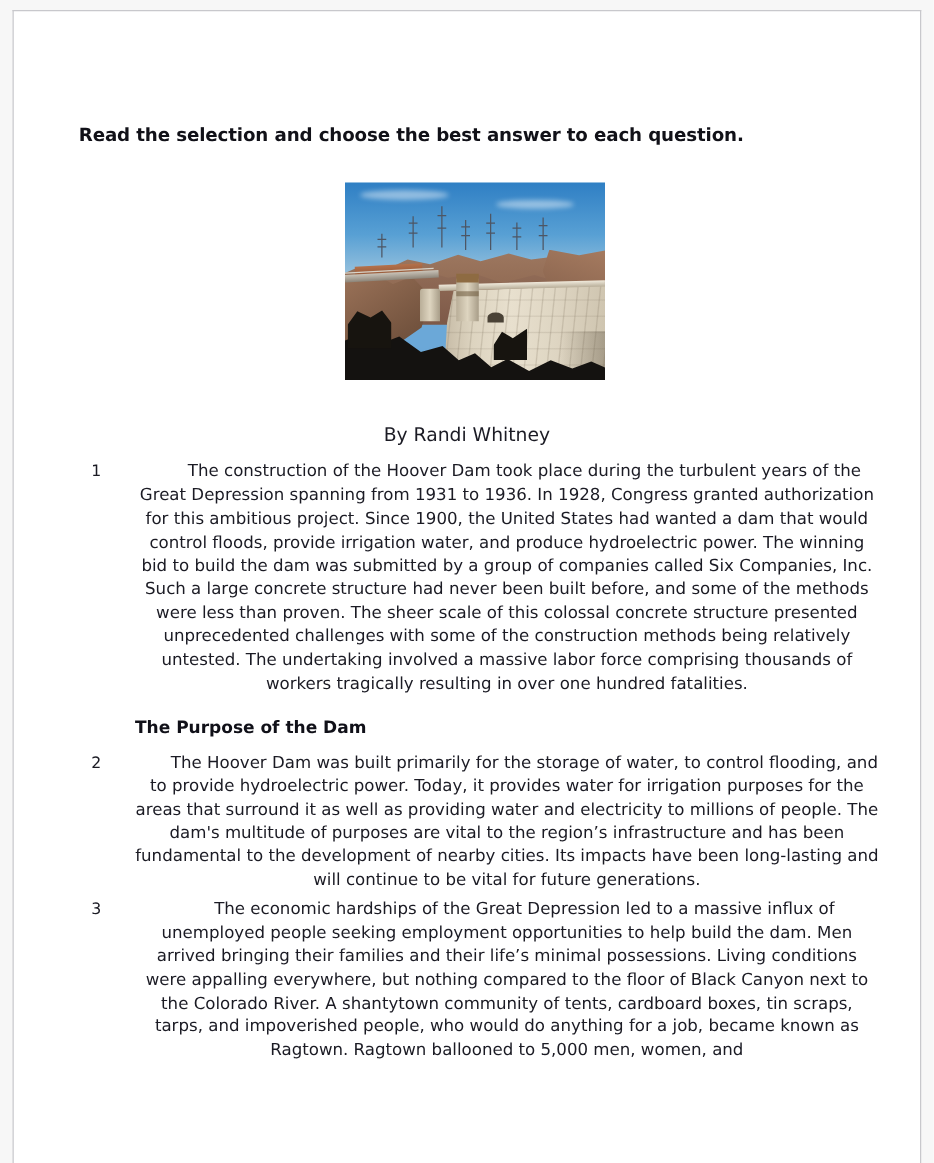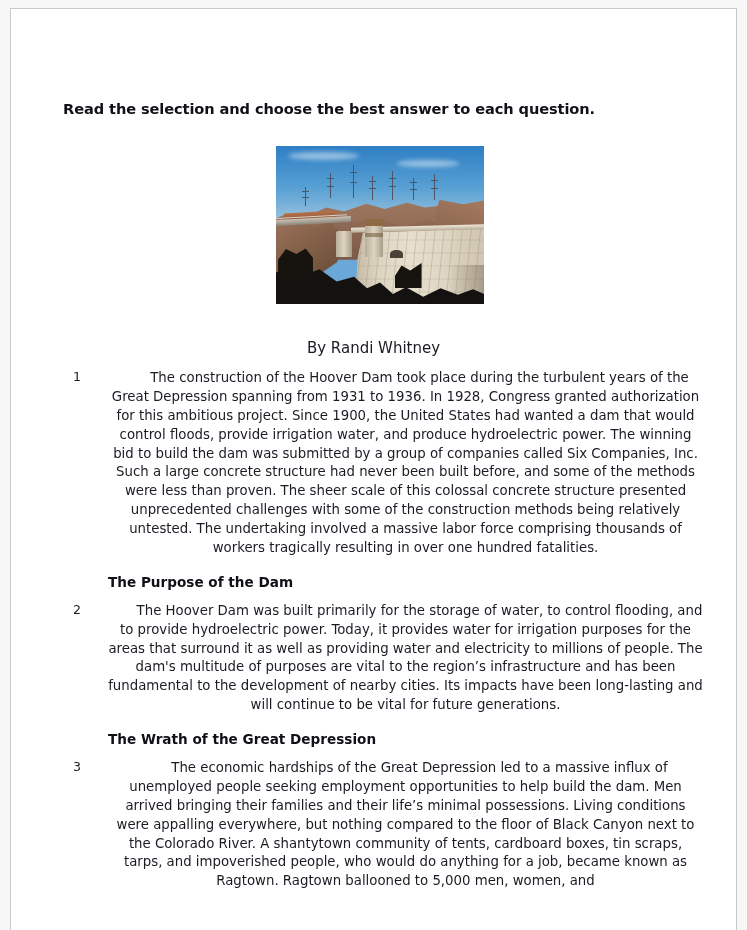--- a/index.html
+++ b/index.html
@@ -385,21 +385,20 @@
     <div class="passage" id="passage">
         <div class="para">
           <span class="para-num">1</span>
           <div class="para-text"><span class="indent"></span>The construction of the Hoover Dam took place during the turbulent years of the Great Depression spanning from 1931 to 1936.  In 1928, Congress granted authorization for this ambitious project.  Since 1900, the United States had wanted a dam that would control floods, provide irrigation water, and produce hydroelectric power.  The winning bid to build the dam was submitted by a group of companies called Six Companies, Inc.  Such a large concrete structure had never been built before, and some of the methods were less than proven.  The sheer scale of this colossal concrete structure presented unprecedented challenges with some of the construction methods being relatively untested. The undertaking involved a massive labor force comprising thousands of workers tragically resulting in over one hundred fatalities.</div>
         </div>
         <div class="subhead">The Purpose of the Dam</div>
         <div class="para">
           <span class="para-num">2</span>
           <div class="para-text"><span class="indent"></span>The Hoover Dam was built primarily for the storage of water, to control flooding, and to provide hydroelectric power.  Today, it provides water for irrigation purposes for the areas that surround it as well as providing water and electricity to millions of people.  The dam's multitude of purposes are vital to the region’s infrastructure and has been fundamental to the development of nearby cities.  Its impacts have been long-lasting and will continue to be vital for future generations.</div>
         </div>
-        <div class="subhead">The Wrath of the Great Depression</div>
         <div class="para">
           <span class="para-num">3</span>
           <div class="para-text"><span class="indent"></span>The economic hardships of the Great Depression led to a massive influx of unemployed people seeking employment opportunities to help build the dam. Men arrived bringing their families and their life’s minimal possessions.  Living conditions were appalling everywhere, but nothing compared to the floor of Black Canyon next to the Colorado River.  A shantytown community of tents, cardboard boxes, tin scraps, tarps, and impoverished people, who would do anything for a job, became known as Ragtown.  Ragtown ballooned to 5,000 men, women, and</div>
         </div>
       </div>
 
   </div>
 </div>
 
 </body></html>

